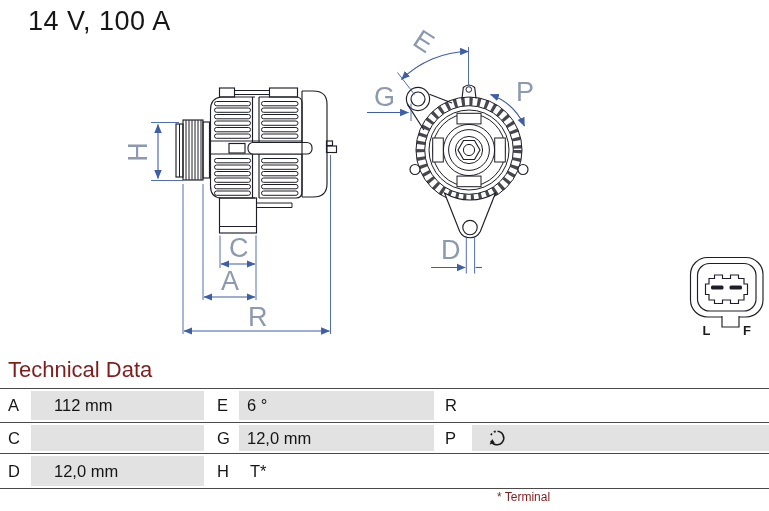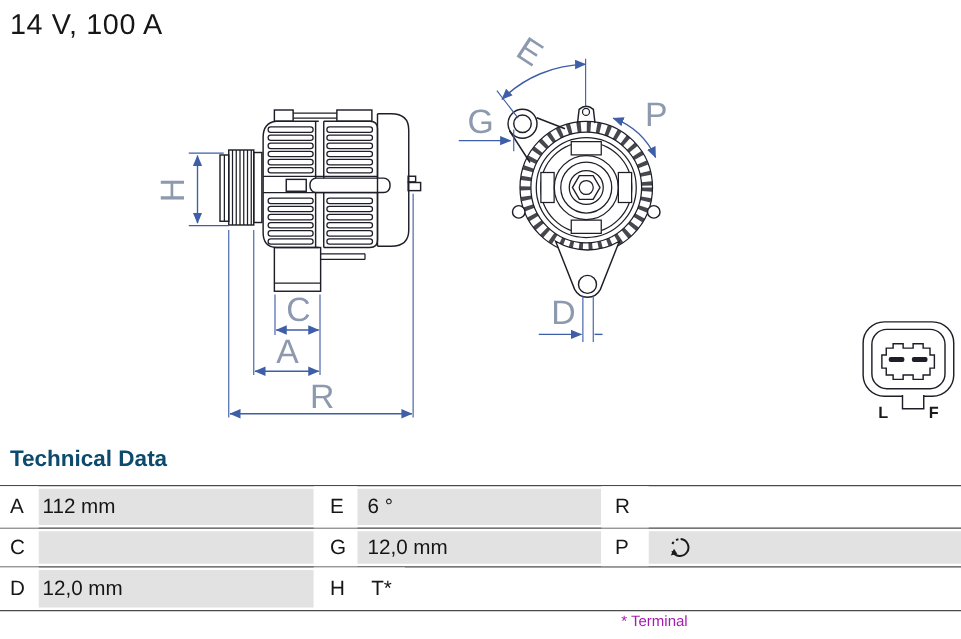--- a/index.html
+++ b/index.html
@@ -3,45 +3,45 @@
 <meta charset="utf-8">
 <style>
   :root{
     --dim:#3e5ea7;
     --lbl:#8d99ae;
     --ink:#1e1e28;
   }
   html,body{margin:0;padding:0;background:#fff;}
   body{width:769px;height:511px;position:relative;overflow:hidden;
        font-family:"Liberation Sans",sans-serif;color:#1a1a1a;}
-  .rating{position:absolute;top:6px;left:8px;font-size:23px;letter-spacing:.5px;color:#161616;text-align:right;}
+  .rating{position:absolute;top:6px;left:28px;font-size:27px;letter-spacing:.5px;color:#161616;text-align:right;}
   #drawing{position:absolute;top:0;left:0;}
   svg text{font-family:"Liberation Sans",sans-serif;}
   .ol{stroke:var(--ink);stroke-width:1.15;fill:none;}
   .of{stroke:var(--ink);stroke-width:1.15;fill:#fff;}
   .thin{stroke-width:1;}
   .dl{stroke:var(--dim);stroke-width:1.1;fill:none;}
   .xl{stroke:var(--dim);stroke-width:.9;fill:none;}
   .dt{fill:var(--lbl);font-size:27px;}
   .teeth{stroke:var(--ink);opacity:.82;fill:none;}
-  .title{position:absolute;top:357px;left:8px;font-size:18px;font-weight:bold;color:#0c4a6e;}
+  .title{position:absolute;top:357px;left:8px;font-size:22px;font-weight:normal;color:#7f1d1d;}
   .tech-table{position:absolute;top:388px;left:0;width:769px;border-bottom:1px solid #4a4a4a;}
   .t-row{display:flex;border-top:1px solid #4a4a4a;}
   .t-row.r1{height:33px;} .t-row.r2{height:30px;} .t-row.r3{height:34px;}
   .t-key,.t-val{display:flex;align-items:center;font-size:16.5px;color:#161616;}
   .t-key{background:#fff;}
   .t-val{background:#e2e2e2;margin:2px 0;}
   .k1{width:31px;padding-left:8px;box-sizing:border-box;}
-  .v1{width:220px;padding-left:3px;box-sizing:border-box;}
+  .v1{width:173px;padding-left:23px;box-sizing:border-box;}
   .k2{width:35px;padding-left:13px;box-sizing:border-box;}
   .v2{width:195px;padding-left:8px;box-sizing:border-box;}
   .k3{width:38px;padding-left:11px;box-sizing:border-box;}
   .v3{flex:1;padding-left:8px;box-sizing:border-box;}
   .rot-icon{margin-left:5px;display:block;}
-  .footnote{position:absolute;top:490px;left:497px;font-size:12px;color:#a21caf;}
+  .footnote{position:absolute;top:490px;left:497px;font-size:12px;color:#7f1d1d;}
 </style>
 </head>
 <body>
 
 <div class="rating">14 V, 100 A</div>
 
 <svg id="drawing" width="769" height="352" viewBox="0 0 769 352">
   <defs>
     <marker id="arr" viewBox="0 0 10 10" refX="9" refY="5" markerWidth="8.5" markerHeight="8.5" orient="auto-start-reverse">
       <path d="M0,1 L9.5,5 L0,9 z" style="fill:var(--dim)"></path>

